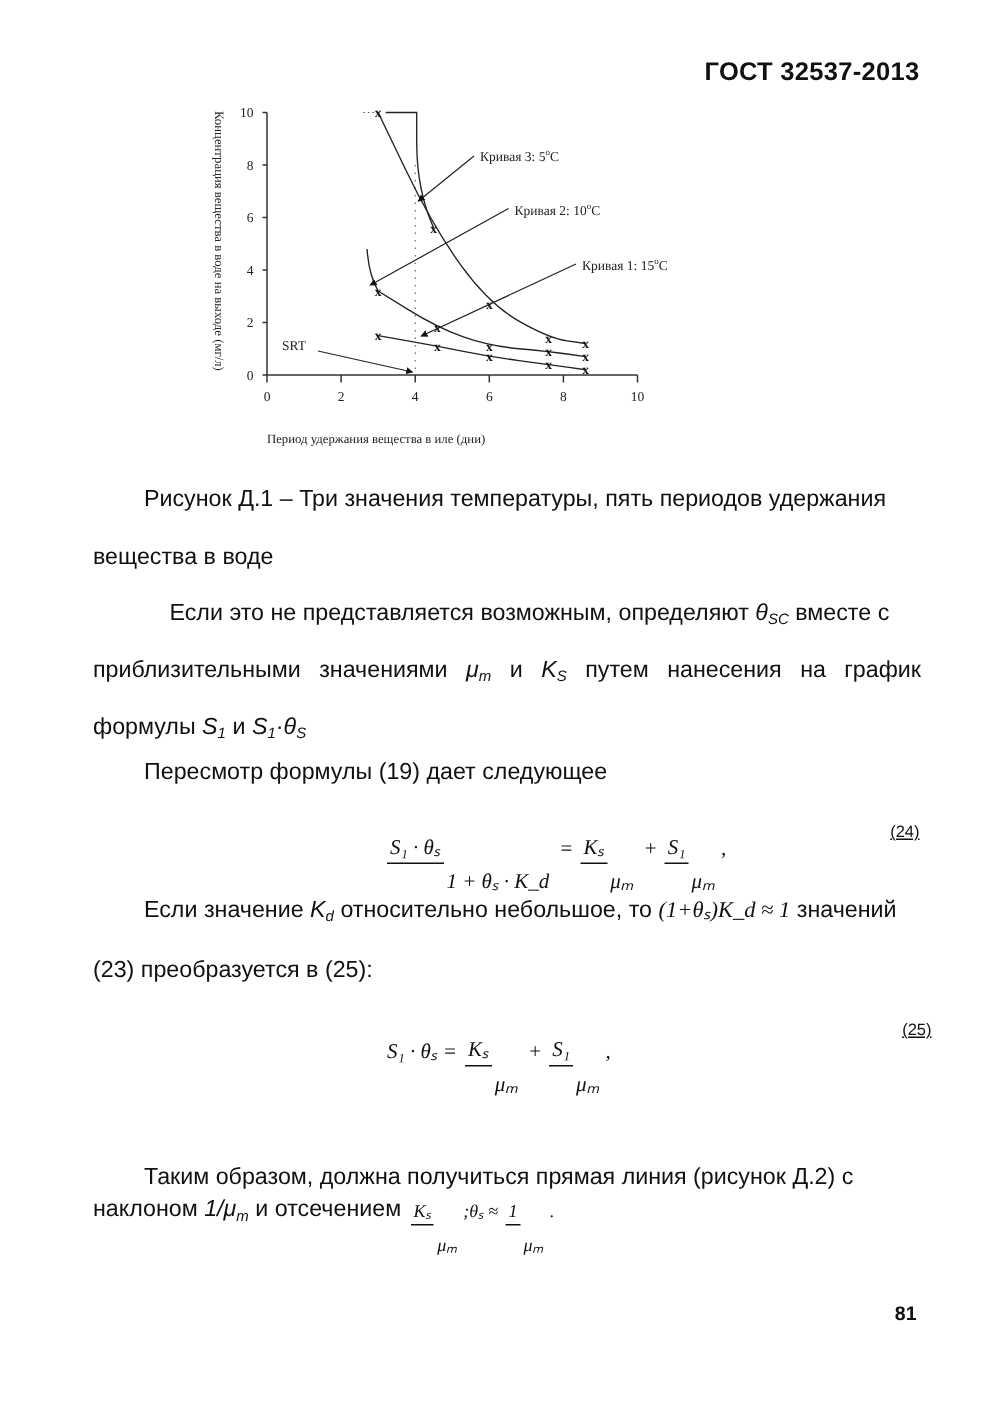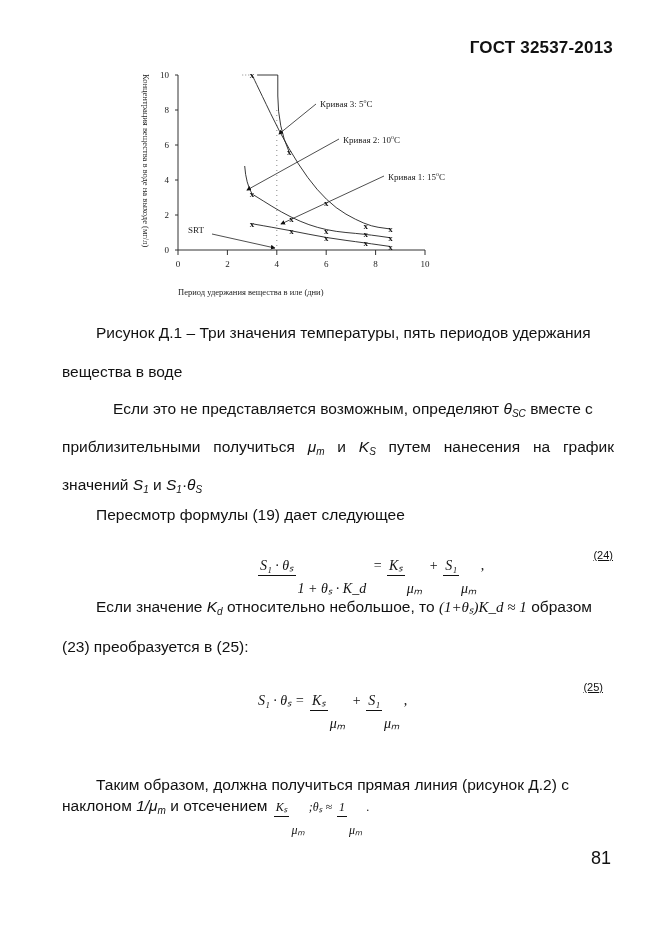--- a/index.html
+++ b/index.html
@@ -11,21 +11,21 @@
   .serif { font-family: "Liberation Serif", serif; }
   .para { position: absolute; font-size: 15.5px; line-height: 20px; white-space: nowrap; }
   .justify { text-align: justify; text-align-last: justify; white-space: normal; }
   i { font-style: italic; }
   sub { font-size: 10px; vertical-align: -3px; line-height: 0; }
   .formula { position: absolute; font-family: "Liberation Serif", serif; font-size: 14px; }
   .frac { display: inline-flex; flex-direction: row; align-items: center; vertical-align: middle; margin: 0 2px; }
   .frac .num { border-bottom: 1px solid #111; padding: 0 2px 1px 2px; line-height: 16px; }
   .frac .den { padding: 1px 2px 0 2px; line-height: 16px; margin-top: 43px; }
   .eqno { position: absolute; font-size: 11px; text-decoration: underline; }
-  .page-number { position: absolute; right: 50px; top: 848px; font-size: 18px; }
+  .page-number { position: absolute; right: 50px; top: 868px; font-size: 13px; font-weight: bold; }
 </style>
 </head>
 <body>
 
 <div class="header">ГОСТ 32537-2013</div>
 
 <div class="figure">
   <svg id="chart" viewBox="0 0 320 240">
     <g id="axes">
         <line x1="48" y1="13" x2="48" y2="188" stroke="#333" stroke-width="1"></line>
@@ -103,24 +103,24 @@
   </svg>
 </div>
 
 <div class="para" style="left:96px; top:323px;">Рисунок Д.1 – Три значения температуры, пять периодов удержания</div>
 <div class="para" style="left:62px; top:362px;">вещества в воде</div>
 
 <div class="para" style="left:113px; top:399px; width:518px;">
   <span>Если это не представляется возможным, определяют </span><i>θ</i><sub><i>SC</i></sub><span> вместе с</span>
 </div>
 <div class="para justify" style="left:62px; top:437px; width:552px;">
-  <span>приблизительными получиться </span> <i>μ</i><sub><i>m</i></sub> <span> и </span> <i>K</i><sub><i>S</i></sub> <span> путем нанесения на график</span>
+  <span>приблизительными значениями </span> <i>μ</i><sub><i>m</i></sub> <span> и </span> <i>K</i><sub><i>S</i></sub> <span> путем нанесения на график</span>
 </div>
 <div class="para" style="left:62px; top:475px;">
-  <span>значений </span><i>S</i><sub><i>1</i></sub><span> и </span><i>S</i><sub><i>1</i></sub><span>·</span><i>θ</i><sub><i>S</i></sub>
+  <span>формулы </span><i>S</i><sub><i>1</i></sub><span> и </span><i>S</i><sub><i>1</i></sub><span>·</span><i>θ</i><sub><i>S</i></sub>
 </div>
 
 <div class="para" style="left:96px; top:505px;">Пересмотр формулы (19) дает следующее</div>
 
 <div class="formula" style="left:256px; top:537px;">
   <span class="frac">
       <i class="num">S₁ · θₛ</i>
       <i class="den">1 + θₛ · K_d</i>
     </span>
   =
@@ -130,37 +130,37 @@
     </span>
   +
   <span class="frac">
       <i class="num">S₁</i>
       <i class="den">μₘ</i>
     </span>,
 </div>
 <div class="eqno" style="right:48px; top:549px;">(24)</div>
 
 <div class="para" style="left:96px; top:597px;">
-  <span>Если значение </span><i>K</i><sub><i>d</i></sub><span> относительно небольшое, то </span><i class="serif" style="font-size:15px;">(1+θₛ)K_d ≈ 1</i><span> образом</span>
+  <span>Если значение </span><i>K</i><sub><i>d</i></sub><span> относительно небольшое, то </span><i class="serif" style="font-size:15px;">(1+θₛ)K_d ≈ 1</i><span> значений</span>
 </div>
 <div class="para" style="left:62px; top:637px;">(23) преобразуется в (25):</div>
 
 <div class="formula" style="left:258px; top:672px;">
   <i>S₁ · θₛ =</i>
   <span class="frac">
       <i class="num">Kₛ</i>
       <i class="den">μₘ</i>
     </span>
   +
   <span class="frac">
       <i class="num">S₁</i>
       <i class="den">μₘ</i>
     </span>,
 </div>
-<div class="eqno" style="right:58px; top:681px;">(25)</div>
+<div class="eqno" style="right:40px; top:681px;">(25)</div>
 
 <div class="para" style="left:96px; top:731px; width:518px;margin-top:44px;">Таким образом, должна получиться прямая линия (рисунок Д.2) с</div>
 <div class="para" style="left:62px; top:778px;">
   <span>наклоном </span><i>1/μ</i><sub><i>m</i></sub><span> и отсечением </span>
   <span class="formula" style="position:relative; font-size:12px;">
     <span class="frac">
         <i class="num">Kₛ</i>
         <i class="den">μₘ</i>
       </span><i>;θₛ ≈</i>
     <span class="frac">

